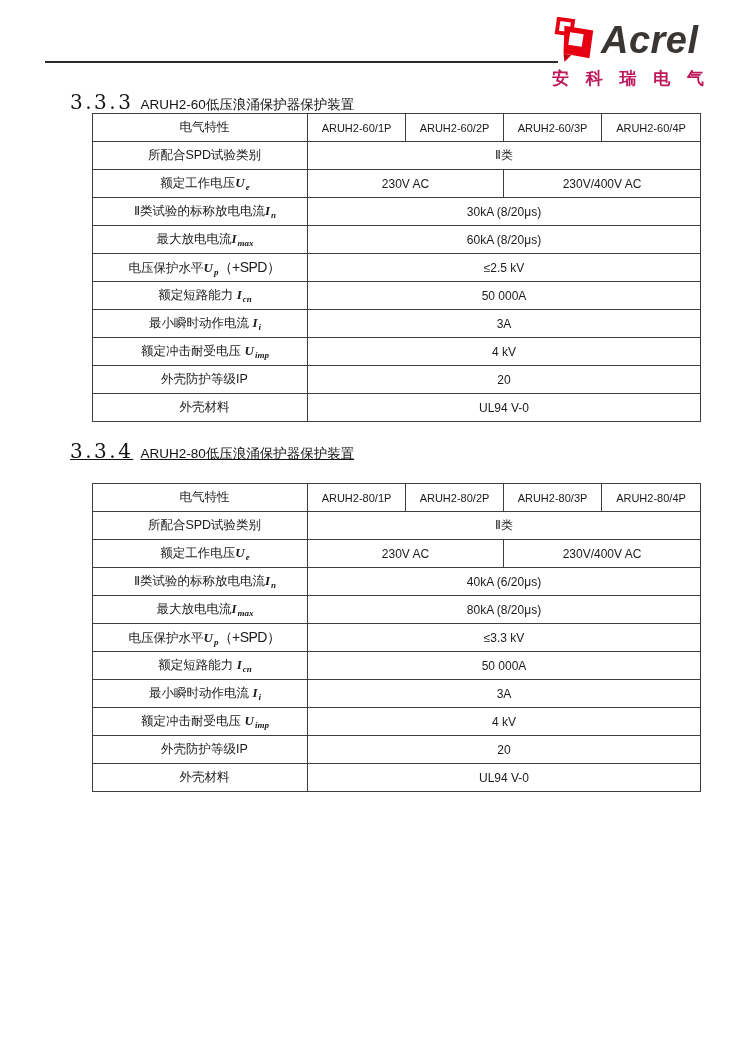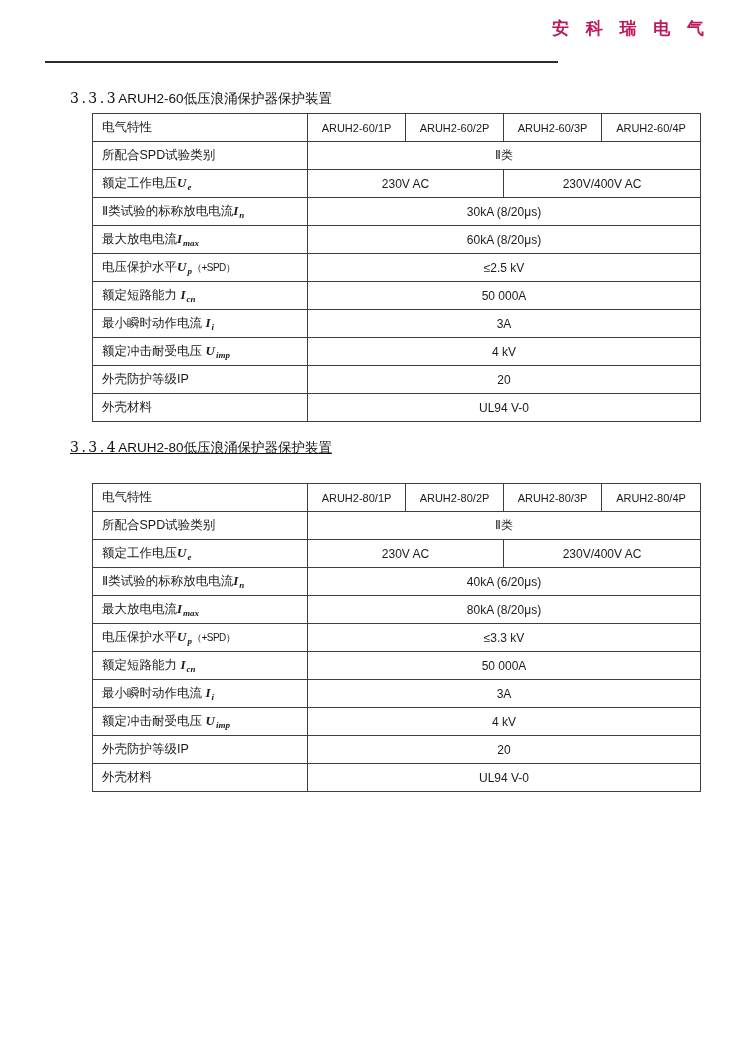--- a/index.html
+++ b/index.html
@@ -27,57 +27,66 @@
   }
   .brand-cn {
     margin-top: 2px; font-size: 17px; font-weight: bold; color: #be185d;
     letter-spacing: 6px; white-space: nowrap;
   }
 
   
   .sec-title { position: absolute; font-size: 13.5px; color: #121212; white-space: nowrap; }
   .sec-title .num {
     font-family: "DejaVu Serif", "Liberation Serif", serif;
-    letter-spacing: 2.5px; font-size: 14px;
+    letter-spacing: 2.5px; margin-right: 7px; font-size: 20px;
   }
   #title1 { left: 70px; top: 90px; }
   #title2 { left: 70px; top: 439px; text-decoration: underline; }
 
   
   table.spec {
     position: absolute; left: 92px; width: 608px;
     border-collapse: collapse; table-layout: fixed;
   }
   #table1 { top: 113px; }
   #table2 { top: 483px; }
   .spec td {
     border: 1px solid #3e3e3e; height: 28px;
     vertical-align: middle; white-space: nowrap; overflow: hidden;
     font-size: 12.5px; color: #1a1a1a;
   }
-  .spec td.lbl { text-align: left; padding-left: 9px; }
+  .spec td.lbl { text-align: center; padding-left: 9px; }
   .spec td.mdl { text-align: center; font-size: 11px; }
   .spec td.val { text-align: center; font-size: 12px; }
   .sym {
     font-family: "Liberation Serif", "DejaVu Serif", serif;
     font-style: italic; font-weight: 600; font-size: 13px;
   }
   .sub {
     font-family: "Liberation Serif", "DejaVu Serif", serif;
     font-style: italic; font-size: 9px; font-weight: 600;
     position: relative; top: 3px; left: 1px;
   }
-  .post { font-size: 10px; letter-spacing: -0.5px; margin-left: 1px; }
+  .post { font-size: 14px; letter-spacing: -0.5px; margin-left: 1px; }
 </style>
 </head>
 <body>
 
 <div class="hrule"></div>
 
 <div class="logo">
+  <div class="logo-top">
+    <svg class="logo-icon" viewBox="0 0 48 48" aria-hidden="true">
+      <polygon points="7,2 22,4 20,18 5,16" fill="none" stroke="#e60012" stroke-width="4"></polygon>
+      <polygon points="13,9 43,14 39,43 12,38" fill="#e60012"></polygon>
+      <polygon points="12,38 20,40 13,47" fill="#c4000f"></polygon>
+      <polygon points="19,16 33,18 31,31 17,29" fill="#ffffff"></polygon>
+    </svg>
+    <span class="brand">Acrel</span>
+  </div>
   <div class="brand-cn">安 科 瑞 电 气</div>
 </div>
 
 <div class="sec-title" id="title1">
   <span class="num">3.3.3</span><span>ARUH2-60低压浪涌保护器保护装置</span>
 </div>
 <table class="spec" id="table1">
   <colgroup>
     <col style="width:215px">
       <col style="width:98px">

